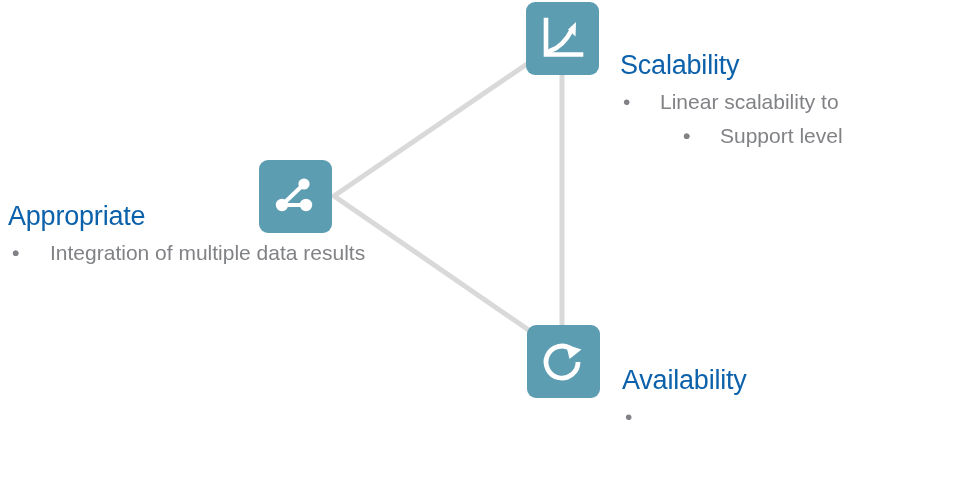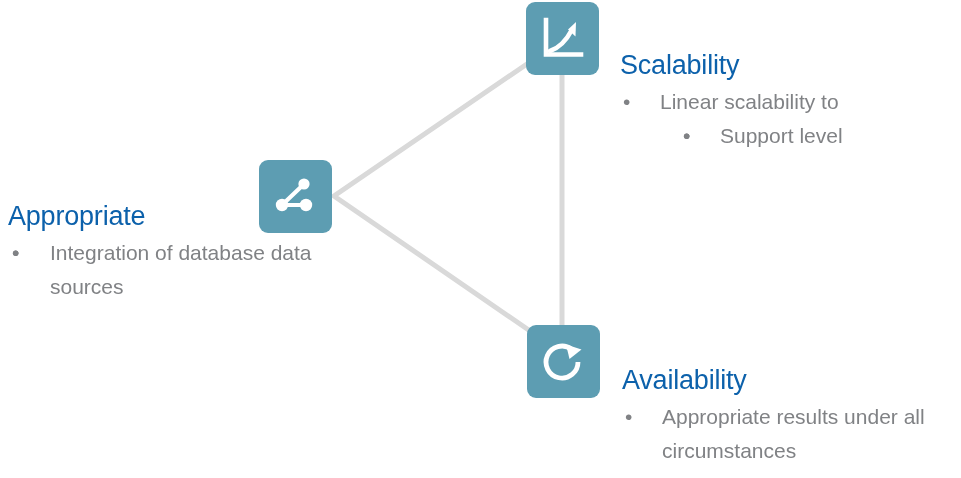--- a/index.html
+++ b/index.html
@@ -137,26 +137,25 @@
 </div>
 
 <div class="block" id="block-shareability">
   <div class="block-heading">Appropriate</div>
   <ul class="bullets">
     <li class="lvl1">
       <span class="bullet-dot">•</span>
     </li>
     <li class="lvl1">
       <span class="bullet-dot">•</span>
-      <span>Integration of database data sources</span>
+      <span>Integration of multiple data results</span>
     </li>
   </ul>
 </div>
 
 <div class="block" id="block-availability">
   <div class="block-heading">Availability</div>
   <ul class="bullets">
     <li class="lvl1">
       <span class="bullet-dot">•</span>
-      <span>Appropriate results under all circumstances</span>
     </li>
   </ul>
 </div>
 
 </body></html>

